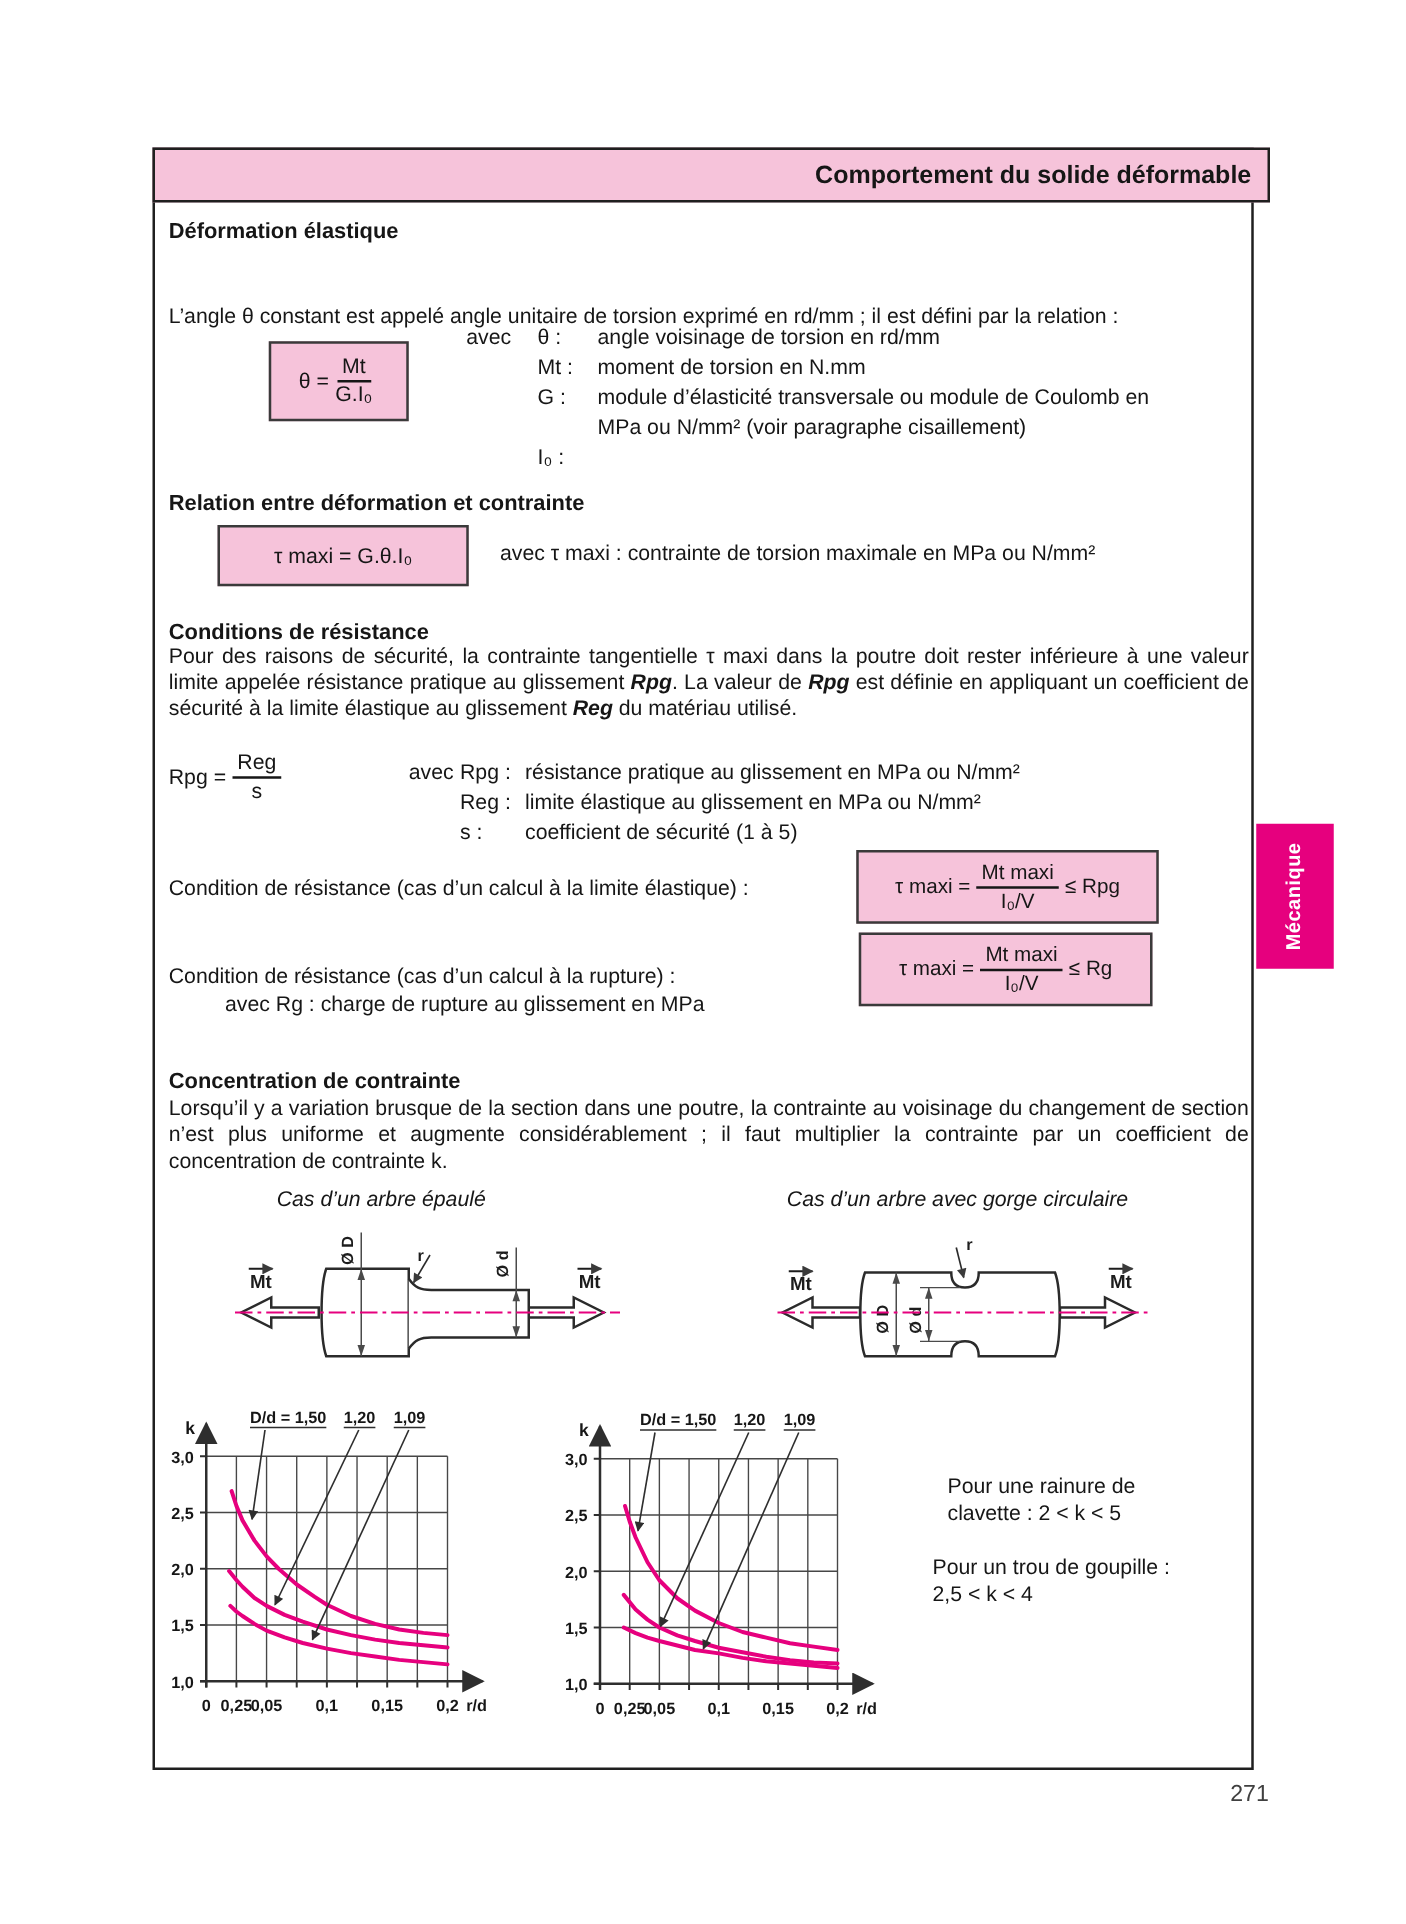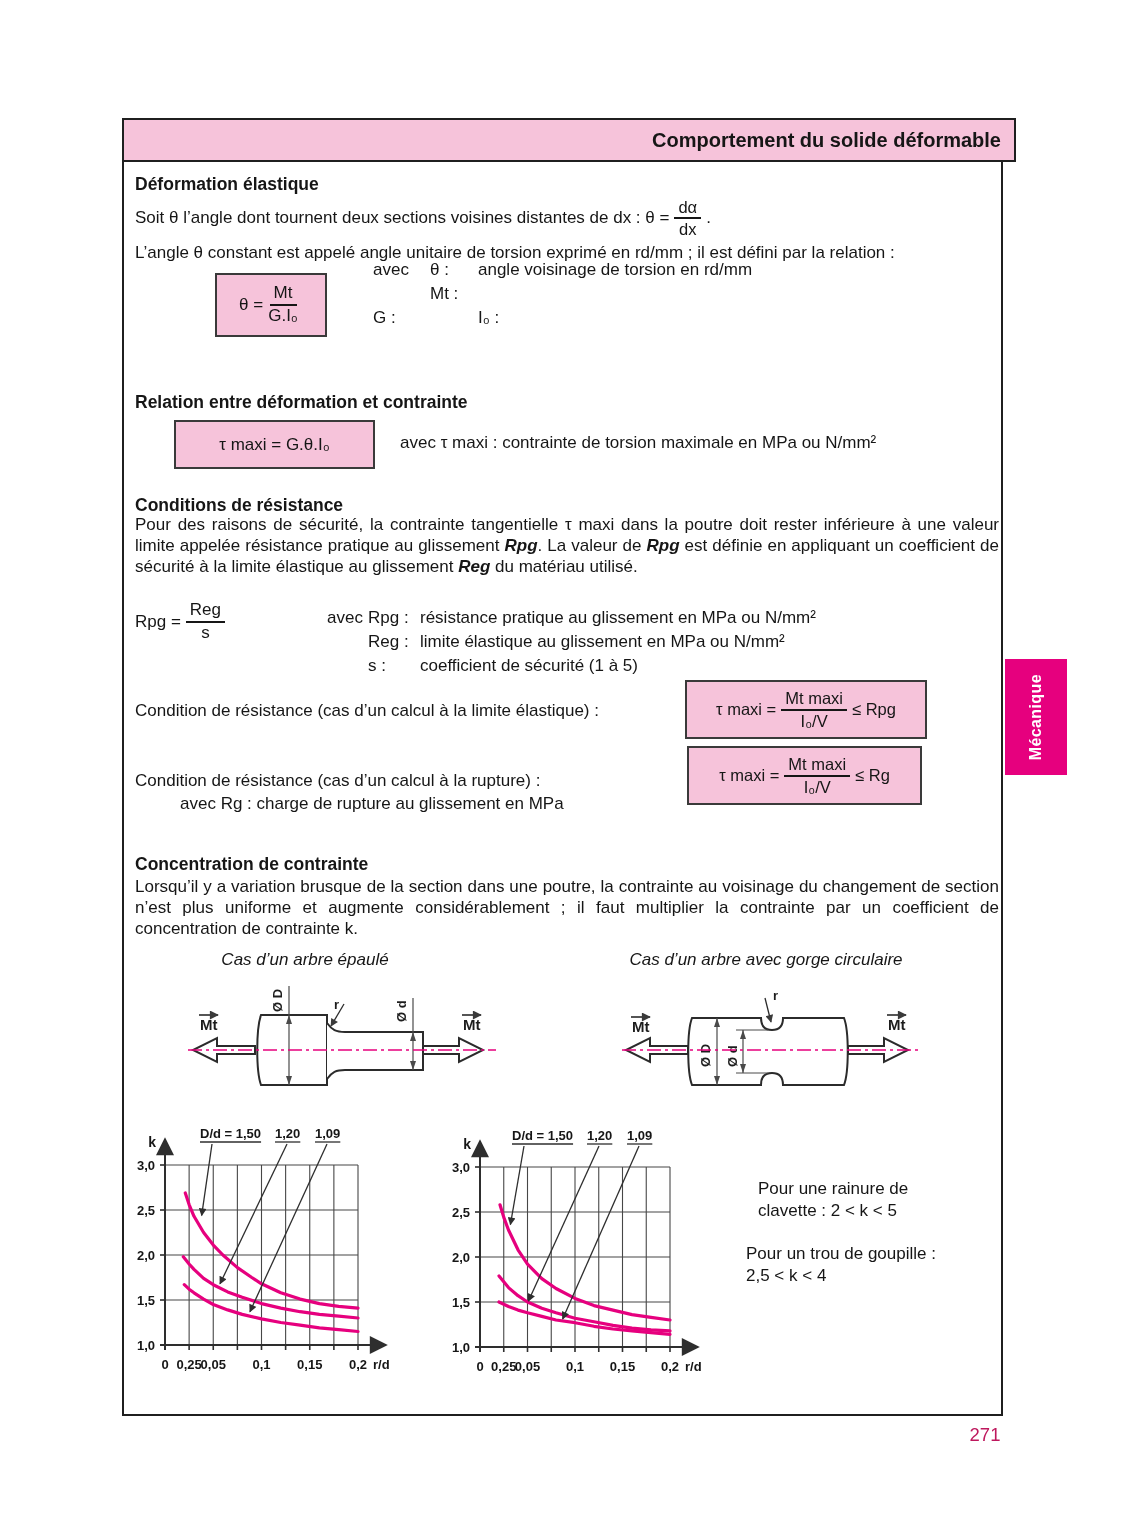--- a/index.html
+++ b/index.html
@@ -18,56 +18,50 @@
   .frac{display:inline-flex;flex-direction:column;align-items:center;vertical-align:middle;margin:0 5px;text-align:center;}
   .frac .num{padding:0 4px 1px;border-bottom:2px solid #161616;line-height:1.1;display:block;}
   .frac .den{padding-top:1px;line-height:1.1;display:block;}
   .pinkbox{background:var(--pink);border:2px solid #3a3a3a;display:flex;align-items:center;justify-content:center;font-size:17px;}
   .avec-grid{display:grid;grid-template-columns:57px 48px auto;font-size:17px;line-height:24px;}
   .avec-grid .desc{padding-left:0px;}
   .cap{font-style:italic;font-size:17px;text-align:center;}
   .note{font-size:17px;line-height:22px;}
   .tab{background:var(--magenta);display:flex;align-items:center;justify-content:center;}
   .tab span{writing-mode:vertical-rl;transform:rotate(180deg);color:#fff;font-weight:bold;font-size:16px;letter-spacing:.4px;}
-  .pagenum{font-size:18.5px;color:#be185d;text-align:center;}
+  .pagenum{font-size:18.5px;color:#404040;text-align:right;}
   .ct{font-weight:bold;font-size:13px;fill:#161616;}
   .ct2{font-weight:bold;font-size:14px;fill:#161616;}
   .dlab{font-weight:bold;font-size:13px;fill:#1d1d1d;}
   .mtlab{font-weight:bold;font-size:15px;fill:#1d1d1d;}
 </style>
 </head>
 <body>
 
 <div class="page" id="pg">
 
   <div class="abs border-box"></div>
 
   <div class="abs header">
     <span>Comportement du solide déformable</span>
   </div>
 
   <div class="abs h" style="left:135px;top:174px;">Déformation élastique</div>
-  <div class="abs row t" style="left:135px;top:196px;height:44px;">
-    <span>Soit θ l’angle dont tournent deux sections voisines distantes de dx : θ =</span>
-    <span class="frac" style="font-size:16.5px;">
-      <span class="num">dα</span>
-      <span class="den">dx</span>
-    </span>
-    <span>.</span>
-  </div>
   <div class="abs t" style="left:135px;top:242px;width:864px;">L’angle θ constant est appelé angle unitaire de torsion exprimé en rd/mm ; il est défini par la relation :</div>
 
   <div class="abs avec-grid" style="left:373px;top:258px;width:520px;">
     <span>avec</span>
     <span>θ :</span>
     <span class="desc">angle voisinage de torsion en rd/mm</span>
     <span></span>
     <span>Mt :</span>
+    <span class="desc">moment de torsion en N.mm</span>
     <span></span>
     <span>G :</span>
+    <span class="desc" style="width:470px;">module d’élasticité transversale ou module de Coulomb en MPa ou N/mm² (voir paragraphe cisaillement)</span>
     <span></span>
     <span>I₀ :</span>
   </div>
 
   <div class="abs pinkbox" style="left:215px;top:273px;width:108px;height:60px;">
     <span>θ =</span>
     <span class="frac">
       <span class="num">Mt</span>
       <span class="den">G.I₀</span>
     </span>

